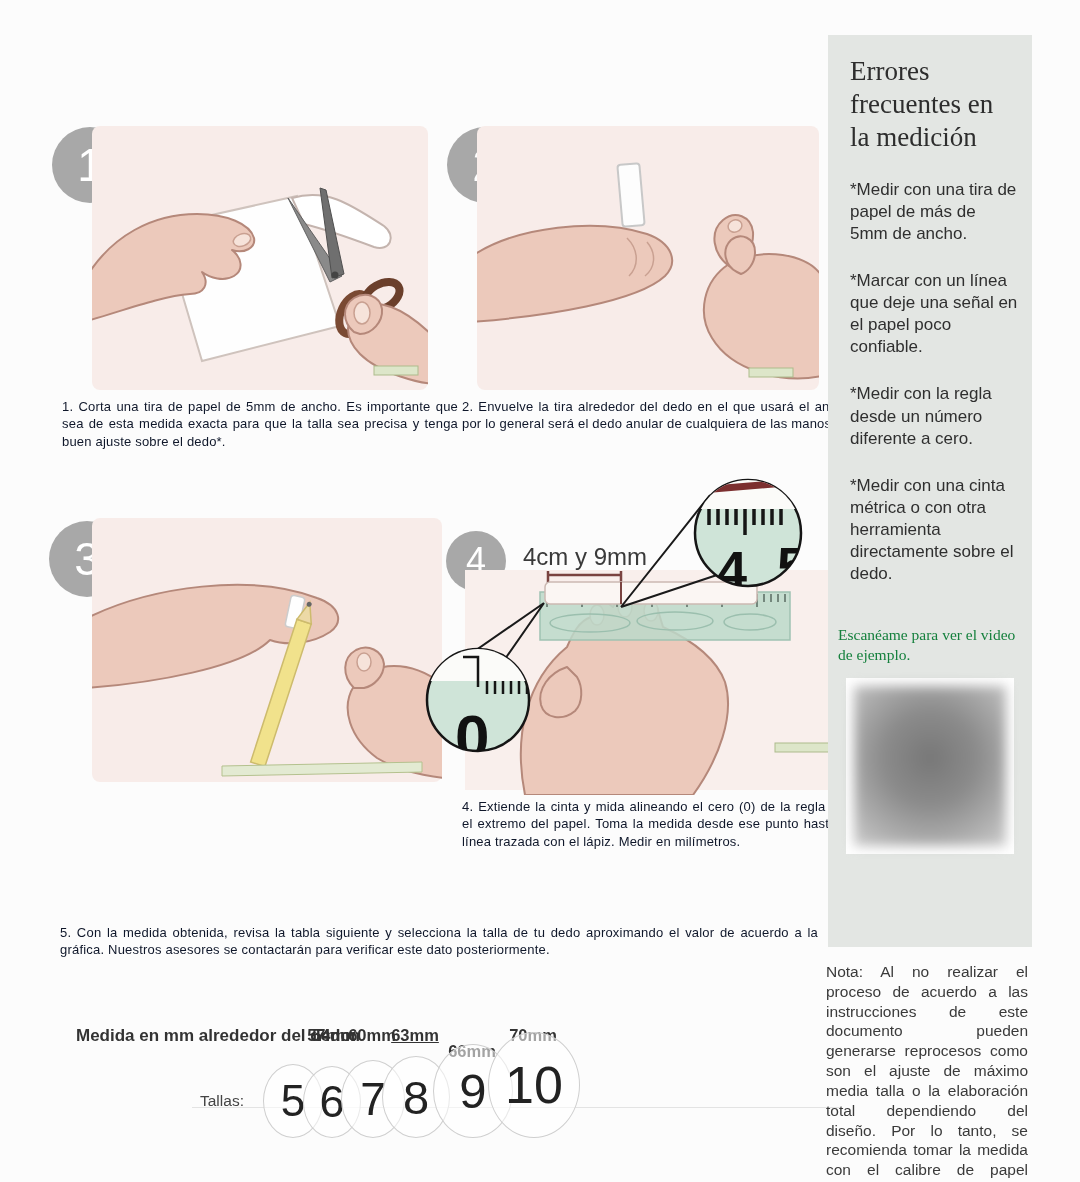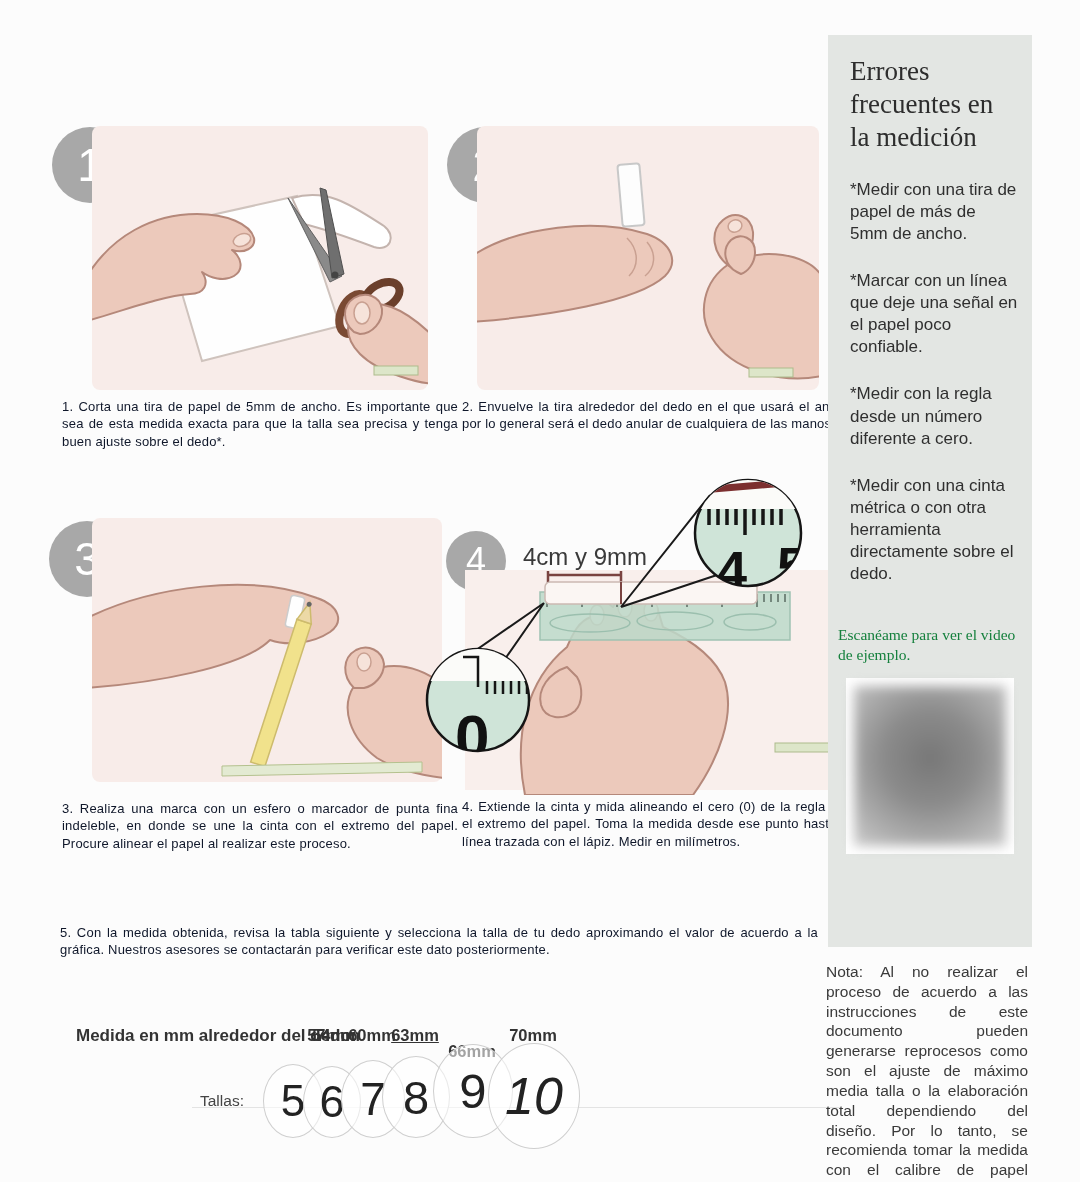--- a/index.html
+++ b/index.html
@@ -177,21 +177,20 @@
           <text x="30" y="283" font-size="62" font-weight="bold" fill="#111">0</text>
         </g>
       </g>
 
       <rect x="350" y="268" width="68" height="9" fill="#dde6c9" stroke="#adbb8c" stroke-width="1"></rect>
     </svg>
   </div>
 
   <div class="txt" style="left:62px;top:398px;width:396px;">1. Corta una tira de papel de 5mm de ancho. Es importante que sea de esta medida exacta para que la talla sea precisa y tenga buen ajuste sobre el dedo*.</div>
   <div class="txt" style="left:462px;top:398px;width:388px;">2. Envuelve la tira alrededor del dedo en el que usará el anillo, por lo general será el dedo anular de cualquiera de las manos.</div>
-  <div class="txt" style="left:62px;top:800px;width:396px;">3. Realiza una marca con un esfero o marcador de punta fina indeleble, en donde se une la cinta con el extremo del papel. Procure alinear el papel al realizar este proceso.</div>
   <div class="txt" style="left:462px;top:798px;width:390px;">4. Extiende la cinta y mida alineando el cero (0) de la regla con el extremo del papel. Toma la medida desde ese punto hasta la línea trazada con el lápiz. Medir en milímetros.</div>
   <div class="txt" style="left:60px;top:924px;width:758px;">5. Con la medida obtenida, revisa la tabla siguiente y selecciona la talla de tu dedo aproximando el valor de acuerdo a la gráfica. Nuestros asesores se contactarán para verificar este dato posteriormente.</div>
 
   <div id="sizechart">
     <div class="measure">Medida en mm alrededor del dedo:</div>
     <div class="mm" style="left:232px;margin-left:44px;">54mm</div>
     <div class="mm" style="left:271px;">57mm</div>
     <div class="mm" style="left:312px;">60mm</div>
     <div class="mm" style="left:355px;text-decoration:underline;">63mm</div>
     <div class="mm" style="left:412px;margin-top:16px;">66mm</div>
@@ -206,21 +205,21 @@
       </div>
     <div class="oval" style="left:281px;top:42px;width:62px;height:76px;font-size:46px;">
         <span>7</span>
       </div>
     <div class="oval" style="left:322px;top:38px;width:66px;height:80px;font-size:47px;">
         <span>8</span>
       </div>
     <div class="oval" style="left:373px;top:26px;width:78px;height:92px;font-size:49px;">
         <span>9</span>
       </div>
-    <div class="oval" style="left:428px;top:25px;width:90px;height:104px;font-size:52px;font-style:italic;">
+    <div class="oval" style="left:428px;top:14px;width:90px;height:104px;font-size:52px;">
         <span>10</span>
       </div>
   </div>
 
   <div id="sidebar">
     <div class="title">Errores frecuentes en la medición</div>
     <div class="bullet">*Medir con una tira de papel de más de 5mm de ancho.</div>
     <div class="bullet">*Marcar con un línea que deje una señal en el papel poco confiable.</div>
     <div class="bullet">*Medir con la regla desde un número diferente a cero.</div>
     <div class="bullet">*Medir con una cinta métrica o con otra herramienta directamente sobre el dedo.</div>

